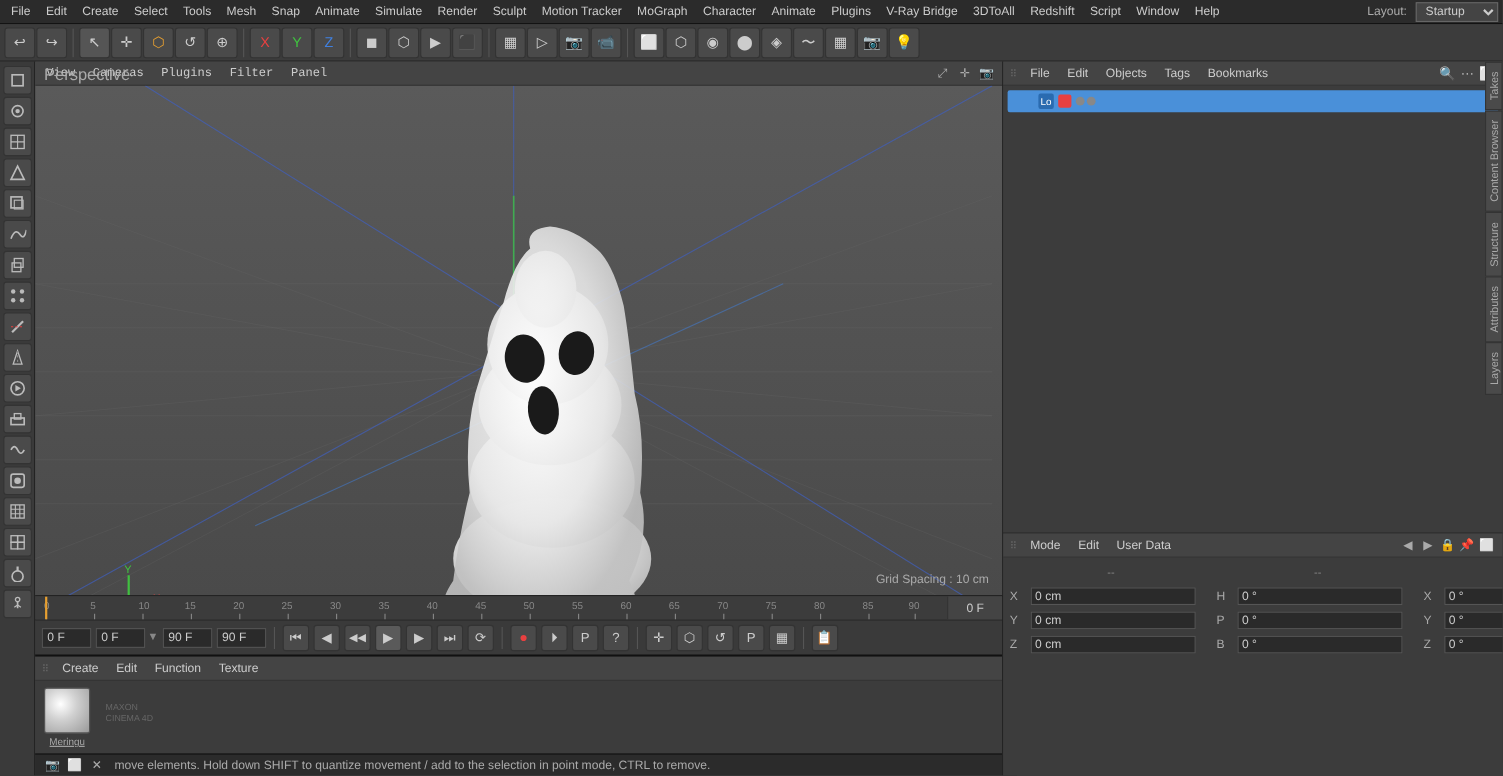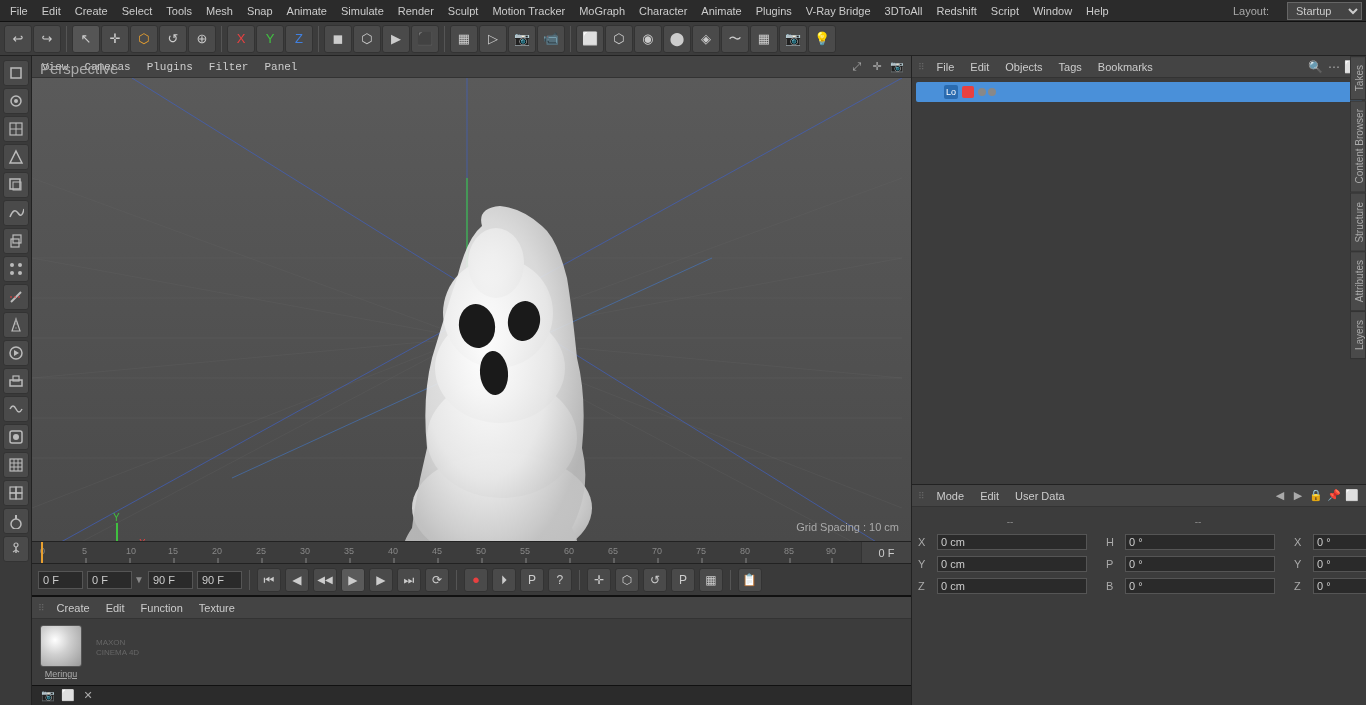--- a/index.html
+++ b/index.html
@@ -30,21 +30,21 @@
       color: #ccc;
       font-size: 11px;
       white-space: nowrap;
     }
 
     
     #layout-selector {
       margin-left: auto;
       display: flex;
       align-items: center;
-      gap: 18px;
+      gap: 8px;
     }
     #layout-selector select {
       background: #444;
       color: #ccc;
       border: 1px solid #666;
       font-size: 11px;
       padding: 1px 4px;
       height: 18px;
     }
 
@@ -1002,20 +1002,21 @@
         </div>
       </div>
     </div>
 
     <div id="status-bar">
       <div class="status-icons">
         <div class="status-icon">📷</div>
         <div class="status-icon">⬜</div>
         <div class="status-icon">✕</div>
       </div>
+      <span class="status-text">move elements. Hold down SHIFT to quantize movement / add to the selection in point mode, CTRL to remove.</span>
     </div>
 
   </div>
 
   <div id="right-panel">
 
     <div id="object-manager">
       <div id="obj-manager-toolbar">
         <span style="color:#666; font-size:9px;">⠿</span>
         <span class="obj-mgr-btn">File</span>

